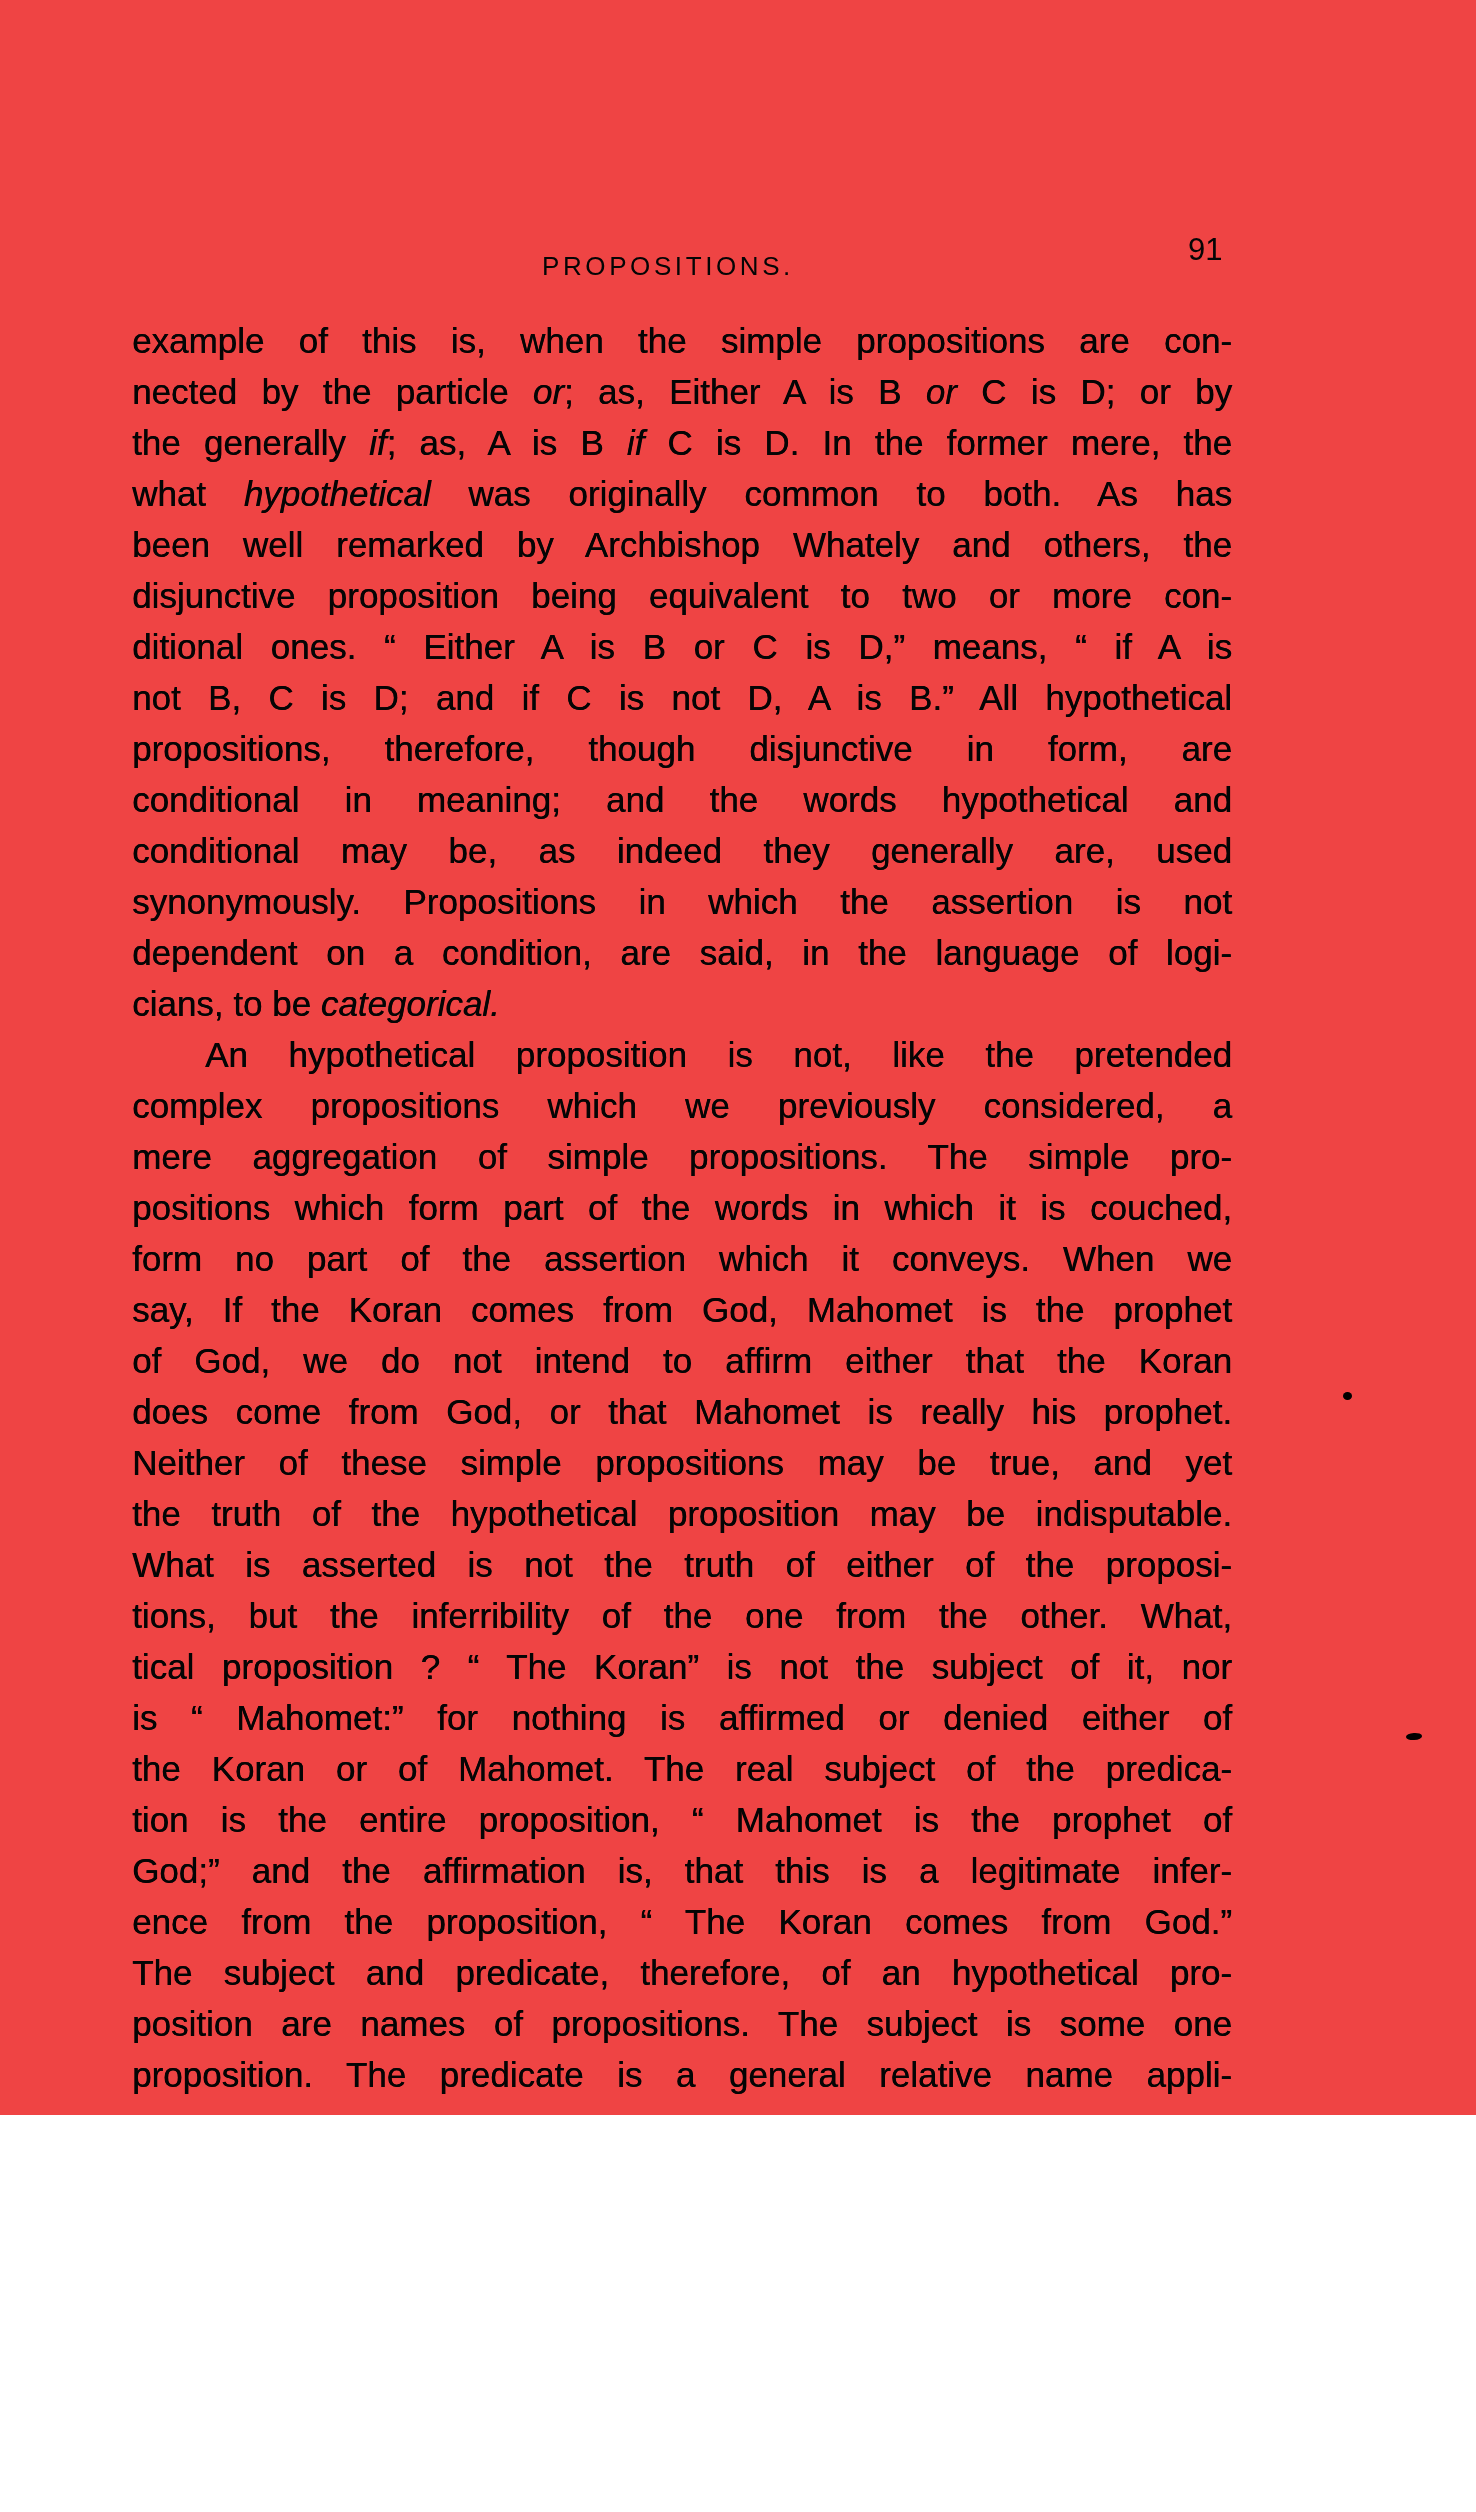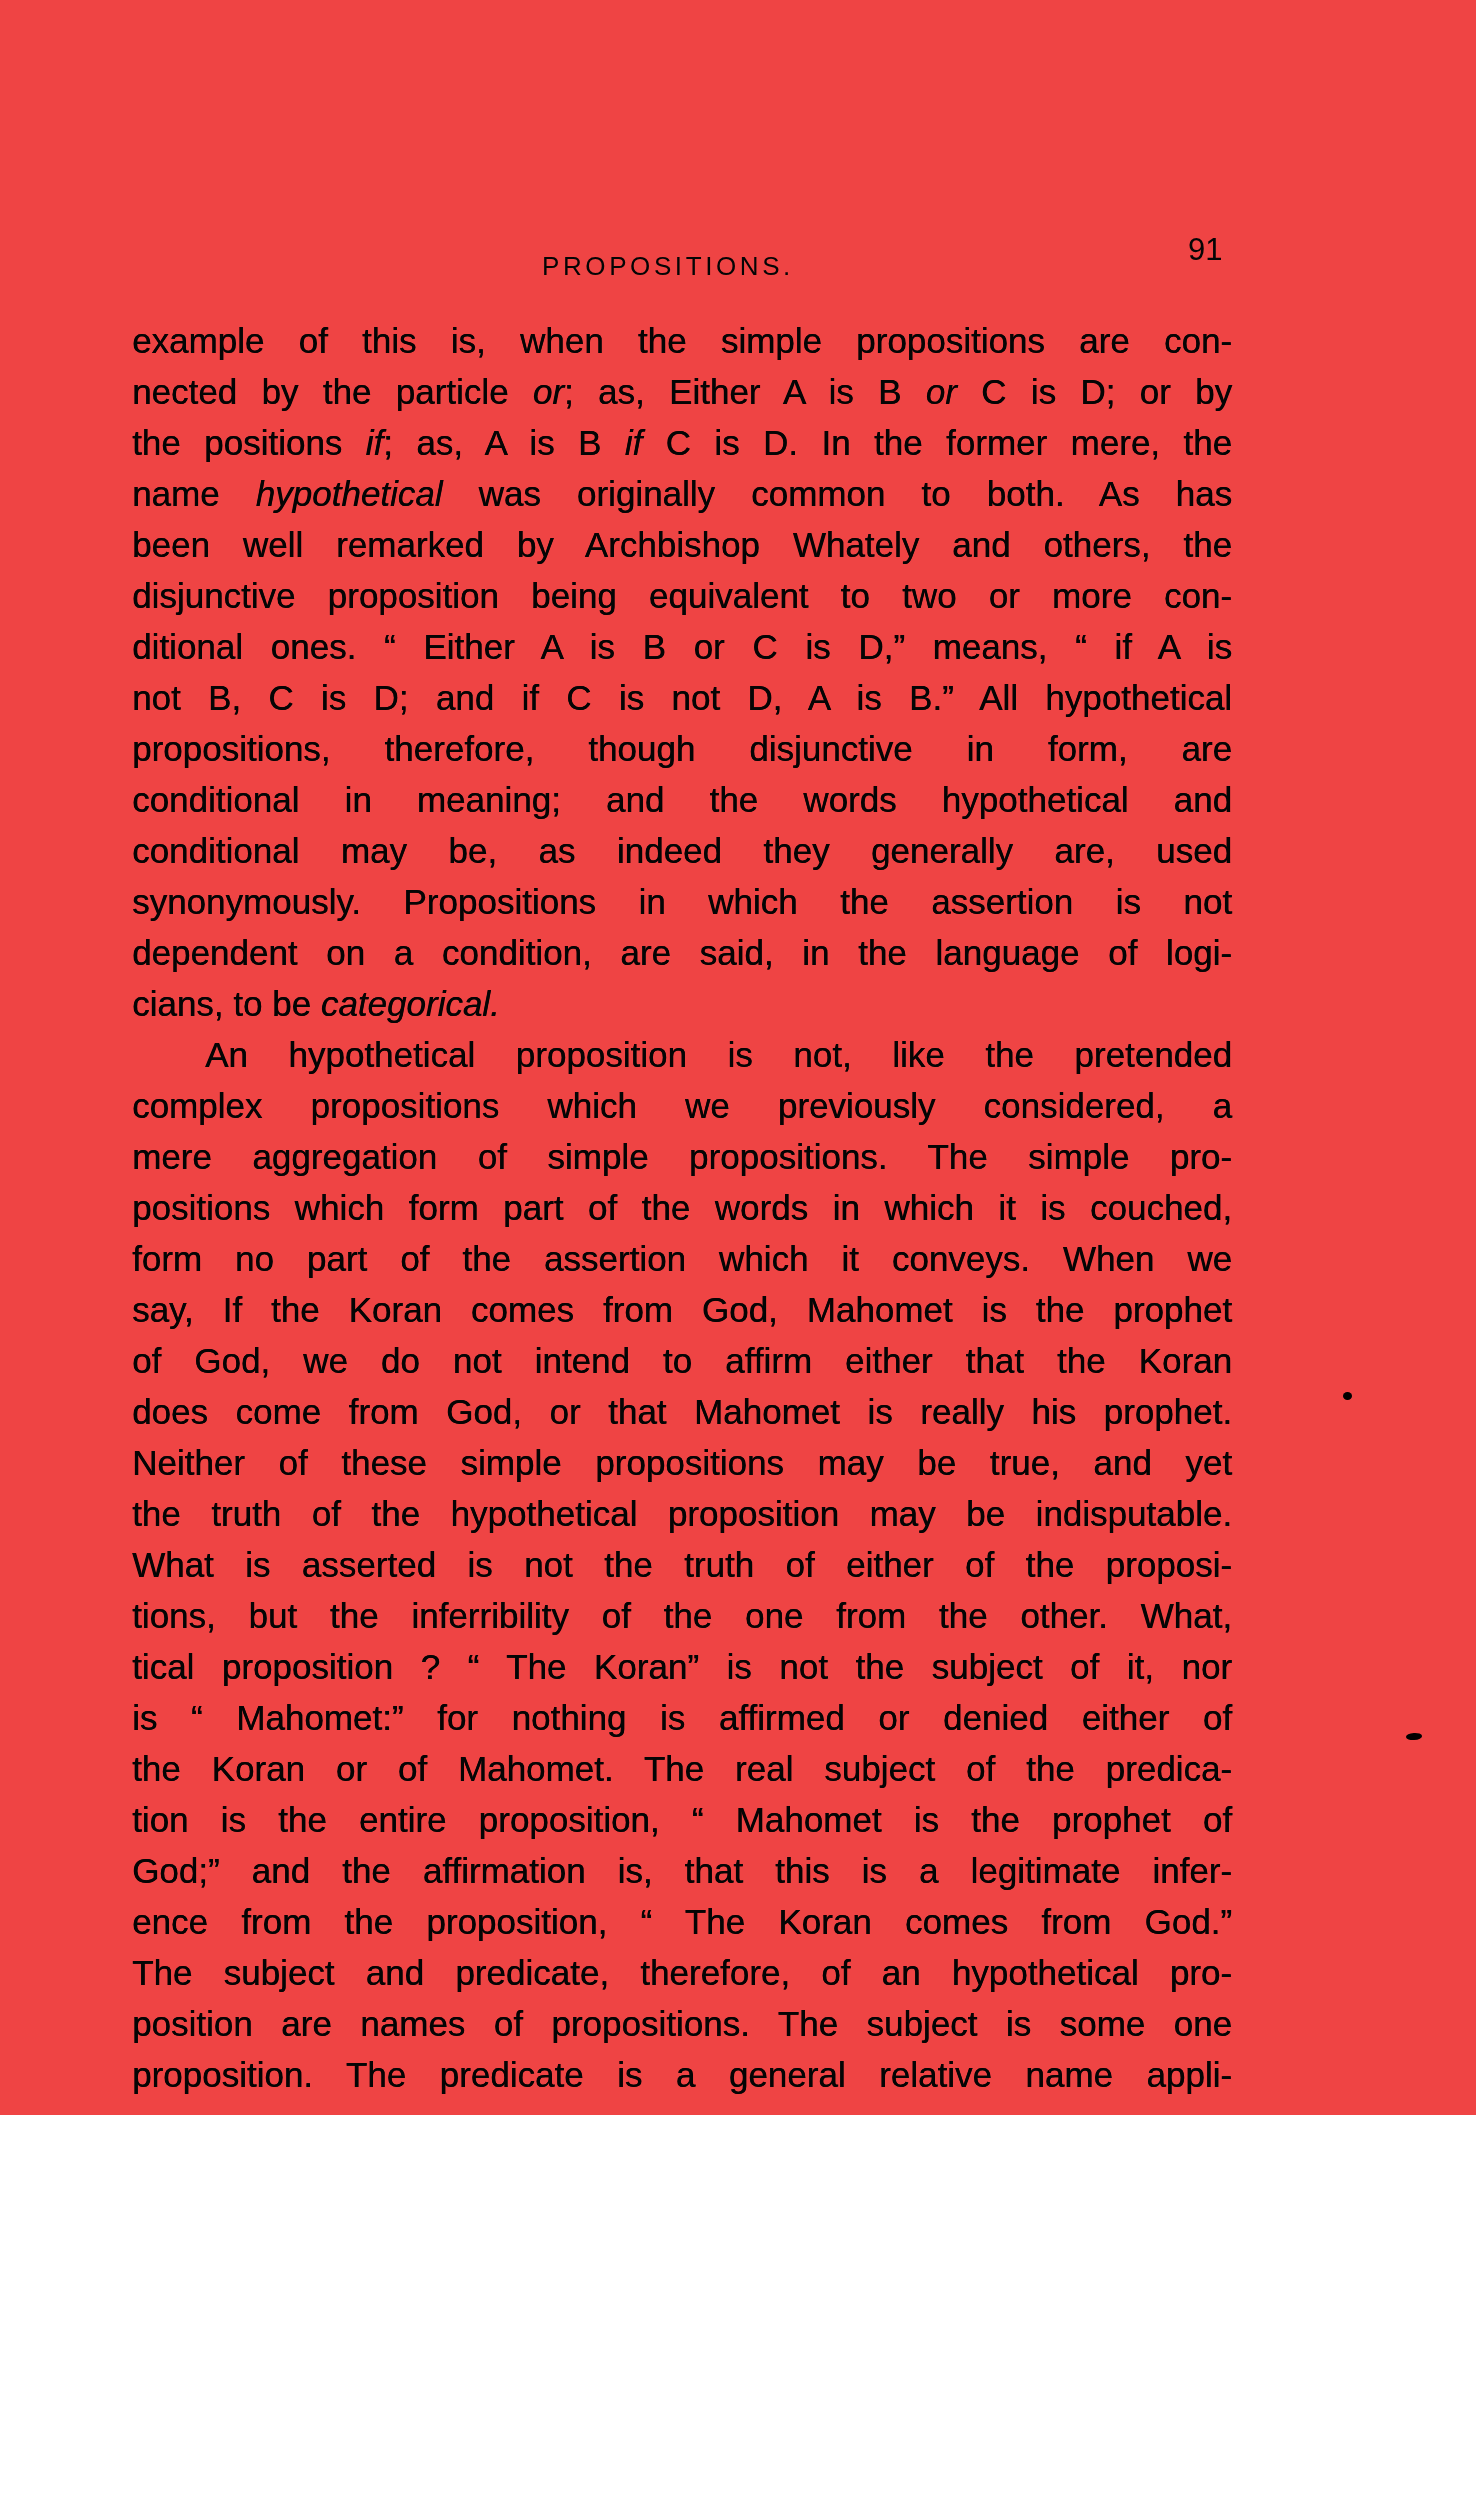--- a/index.html
+++ b/index.html
@@ -73,22 +73,22 @@
 
 <div class="page">
 
   <div class="running-head">PROPOSITIONS.</div>
 
   <div class="page-number">91</div>
 
   <div class="text-block" id="text-block">
       <div class="tline"><span>example of this is, when the simple propositions are con-</span></div>
       <div class="tline"><span>nected by the particle </span><em>or</em><span>; as, Either A is B </span><em>or</em><span> C is D; or by</span></div>
-      <div class="tline"><span>the positions </span><em>if</em><span>; as, A is B </span><em>if</em><span> C is D.  In the former mere, the</span></div>
-      <div class="tline"><span>name </span><em>hypothetical</em><span> was originally common to both.  As has</span></div>
+      <div class="tline"><span>the generally </span><em>if</em><span>; as, A is B </span><em>if</em><span> C is D.  In the former mere, the</span></div>
+      <div class="tline"><span>what </span><em>hypothetical</em><span> was originally common to both.  As has</span></div>
       <div class="tline"><span>been well remarked by Archbishop Whately and others, the</span></div>
       <div class="tline"><span>disjunctive proposition being equivalent to two or more con-</span></div>
       <div class="tline"><span>ditional ones.  “ Either A is B or C is D,” means, “ if A is</span></div>
       <div class="tline"><span>not B, C is D; and if C is not D, A is B.”  All hypothetical</span></div>
       <div class="tline"><span>propositions, therefore, though disjunctive in form, are</span></div>
       <div class="tline"><span>conditional in meaning; and the words hypothetical and</span></div>
       <div class="tline"><span>conditional may be, as indeed they generally are, used</span></div>
       <div class="tline"><span>synonymously.  Propositions in which the assertion is not</span></div>
       <div class="tline"><span>dependent on a condition, are said, in the language of logi-</span></div>
       <div class="tline para-end"><span>cians, to be </span><em>categorical.</em></div>

